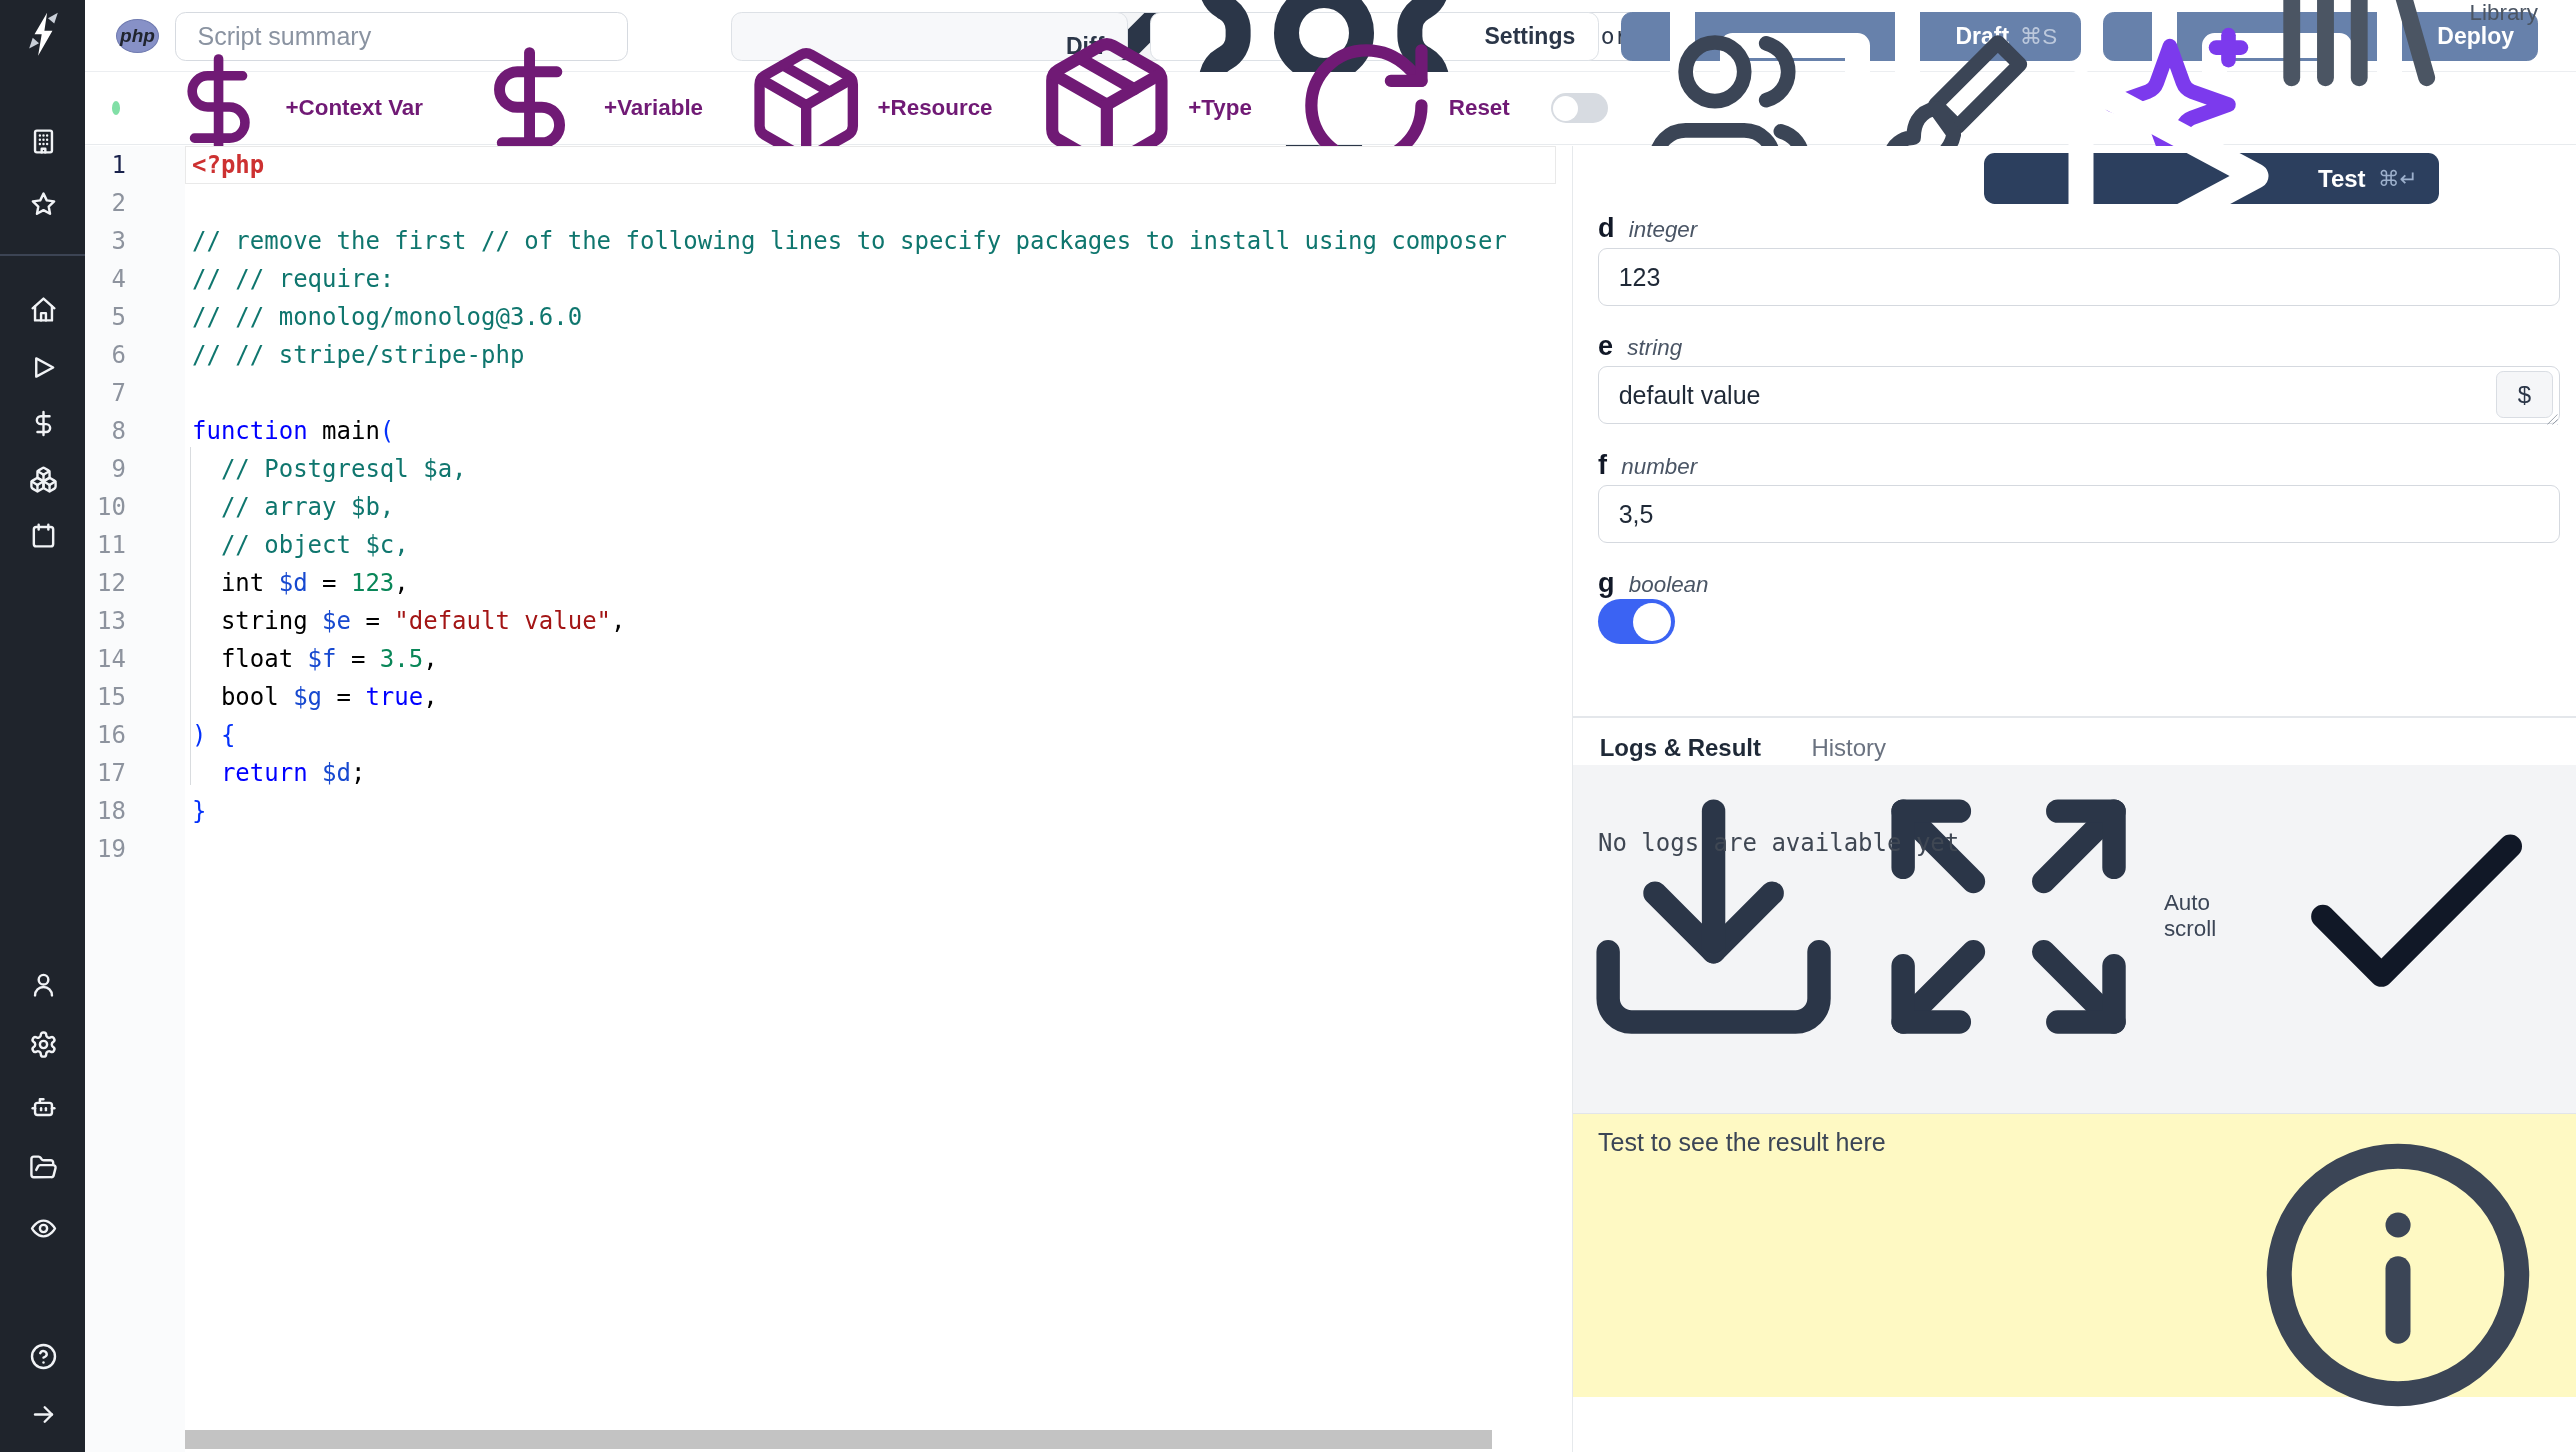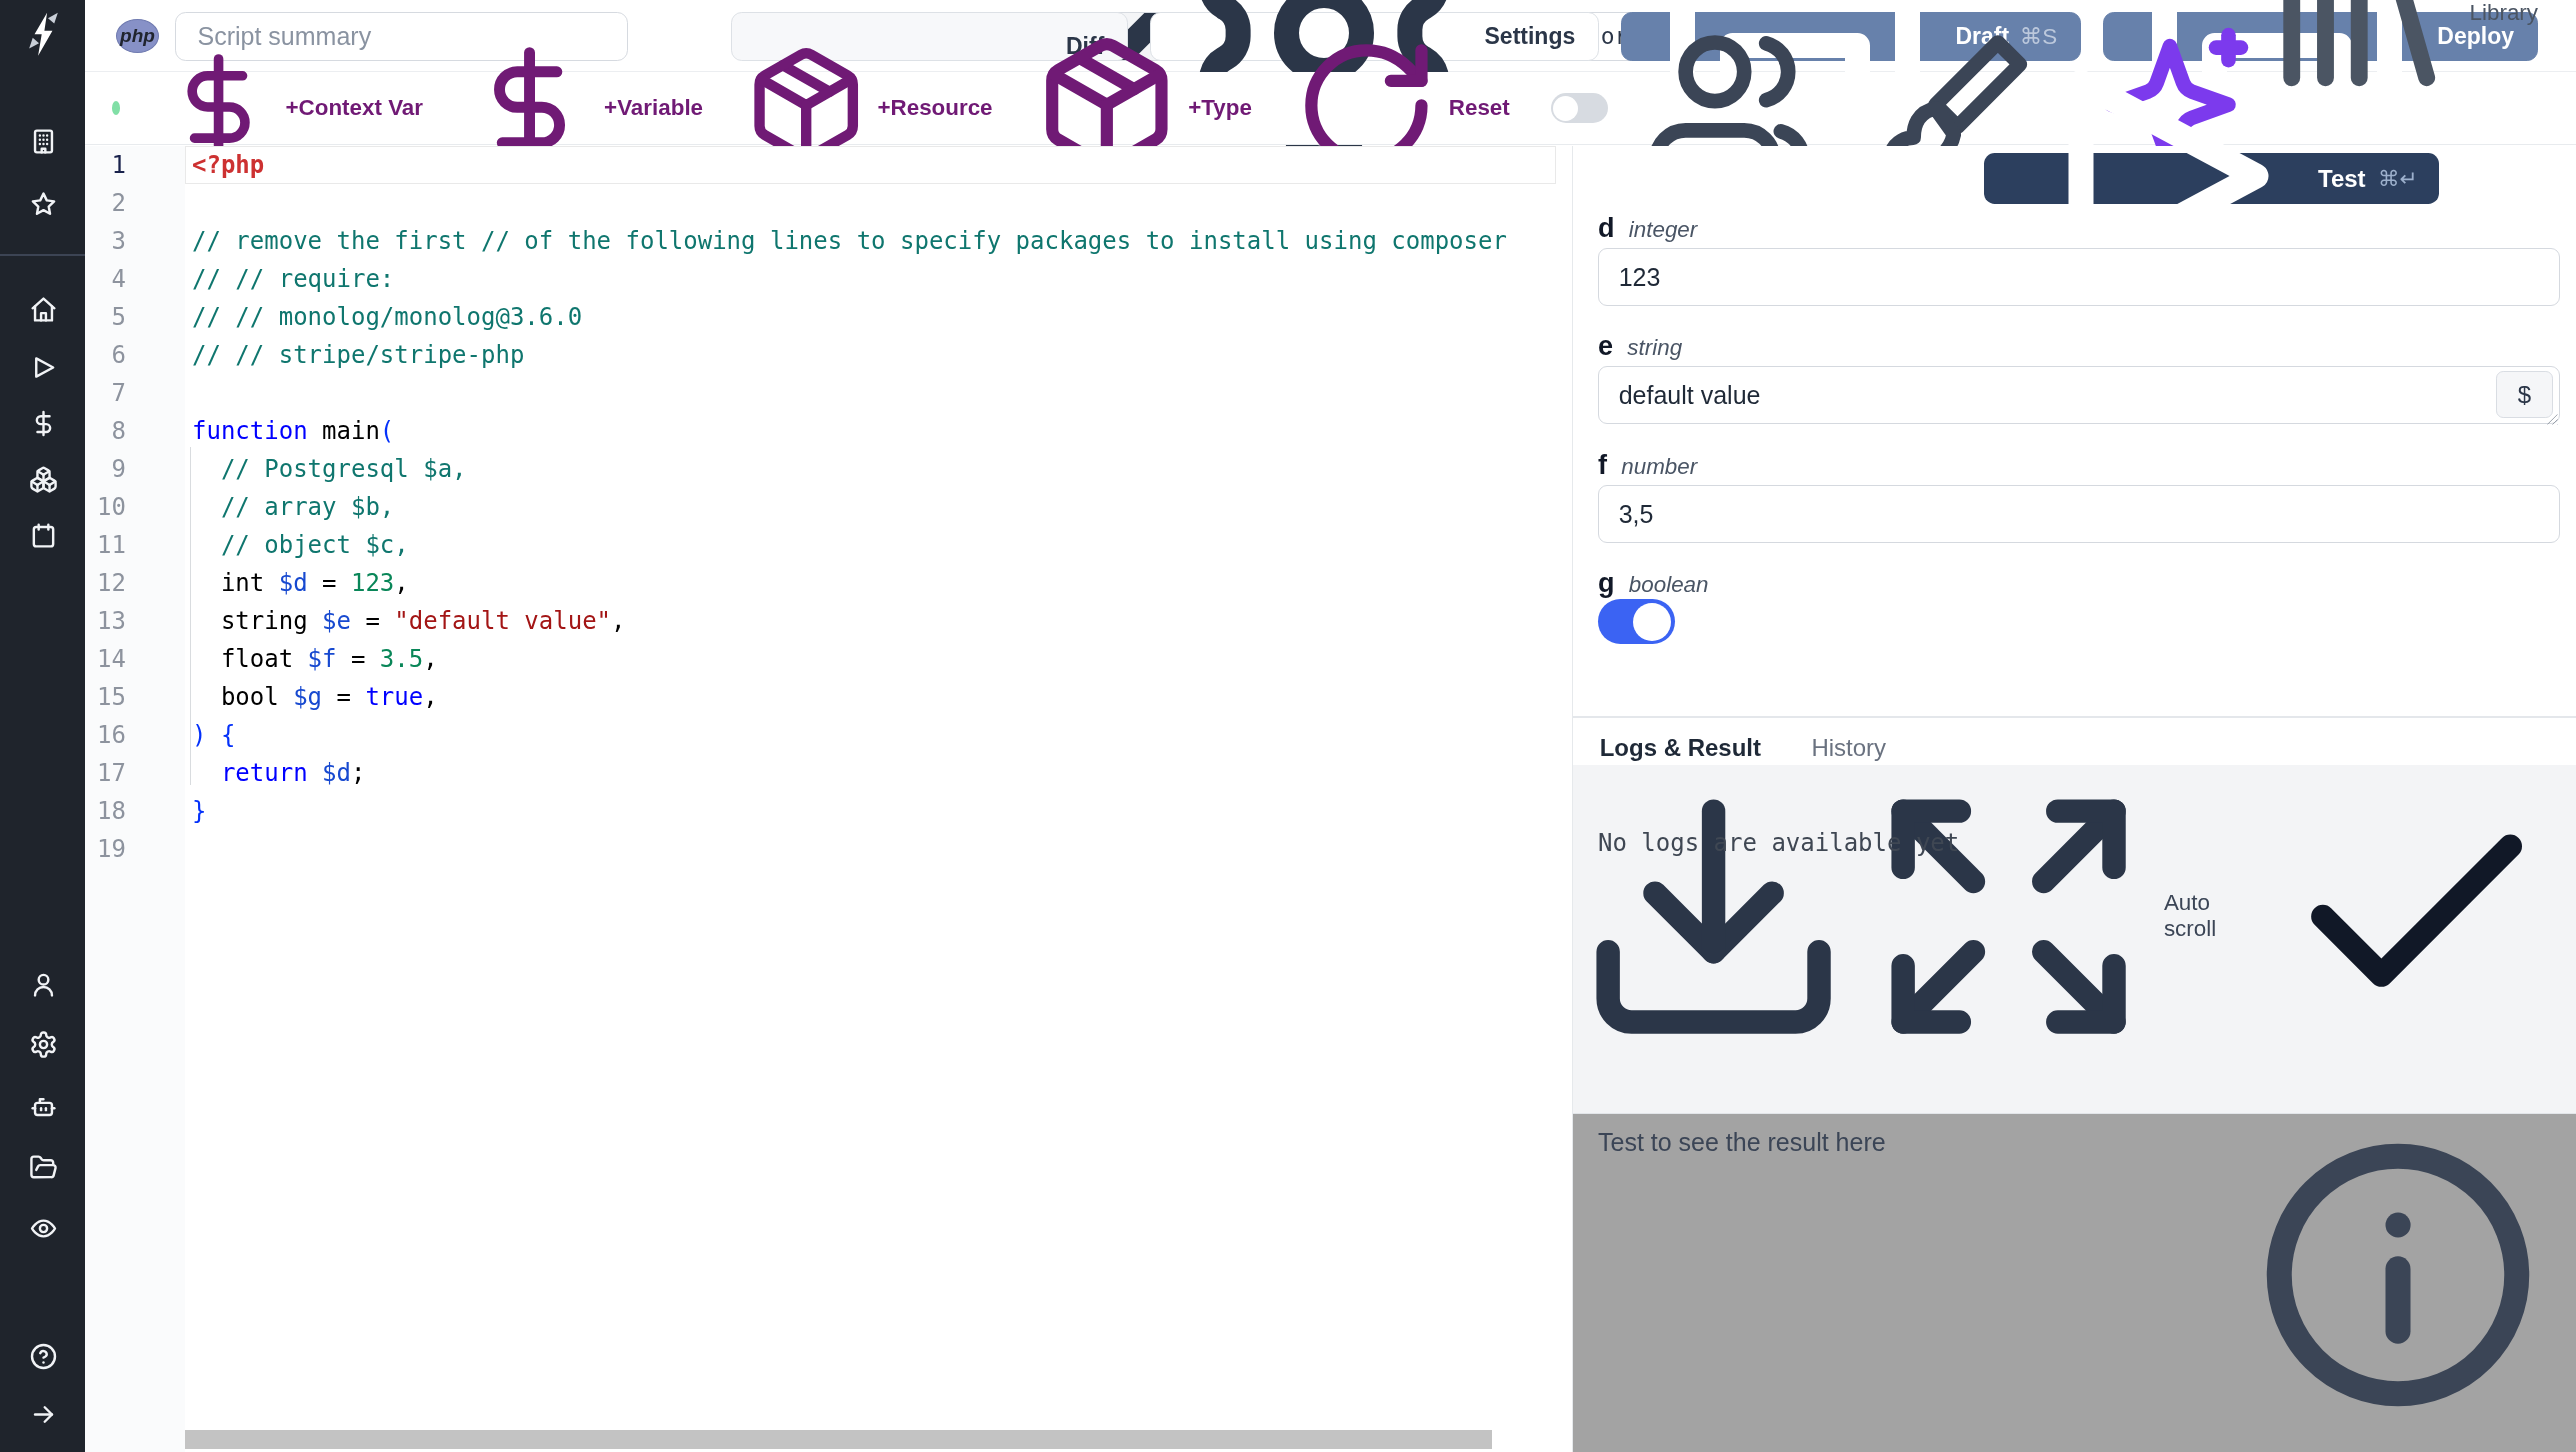--- a/index.html
+++ b/index.html
@@ -88,21 +88,21 @@
   .toggle-on .knob { position:absolute; right:3.6px; top:3.6px; width:38px; height:38px; border-radius:50%; background:#fff; }
   .panel-divider { position:absolute; left:0; top:716px; width:100%; height:1.8px; background:#e4e7eb; }
   .tabs-row { position:absolute; left:16px; top:575px; display:flex; gap:29px; }
   .tab { padding:12.5px 10.7px 14.3px 10.7px; font-size:24px; color:#6a7280; cursor:pointer; border-bottom:4.5px solid transparent; }
   .tab.active { color:#1f2937; font-weight:bold; border-bottom-color:#2c3f5e; }
   .logs-area { position:absolute; left:0; top:619px; width:1004px; height:348px; background:#f3f4f6; }
   .logs-toolbar { position:absolute; right:19.7px; top:10.7px; display:flex; align-items:center; gap:14.3px; color:#2b3648; }
   .logs-toolbar svg { width:25px; height:25px; cursor:pointer; }
   .autoscroll-label { font-size:22.4px; color:#3b4556; }
   .logs-empty { position:absolute; left:25px; top:64px; font-family:"DejaVu Sans Mono", monospace; font-size:24px; color:#3f4753; }
-  .result-area { position:absolute; left:0; top:967px; width:1004px; height:340px; background:#a3a3a3; border-top:1.8px solid #e2e5e9; }
+  .result-area { position:absolute; left:0; top:967px; width:1004px; height:284px; background:#fef9c3; border-top:1.8px solid #e2e5e9; }
   .result-placeholder { position:absolute; left:25px; top:14.3px; font-size:25px; color:#3b4556; }
   .result-info { position:absolute; right:29px; top:10.7px; color:#3b4556; }
   .result-info svg { width:30px; height:30px; }
 </style>
 </head>
 <body>
 
 <div id="root">
 
   <nav class="sidebar" id="sidebar">

